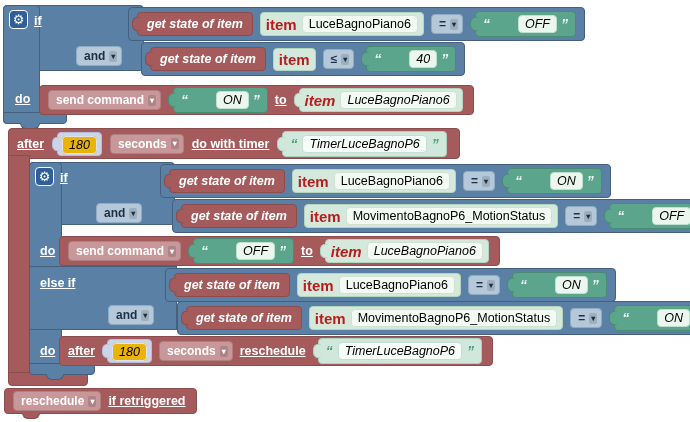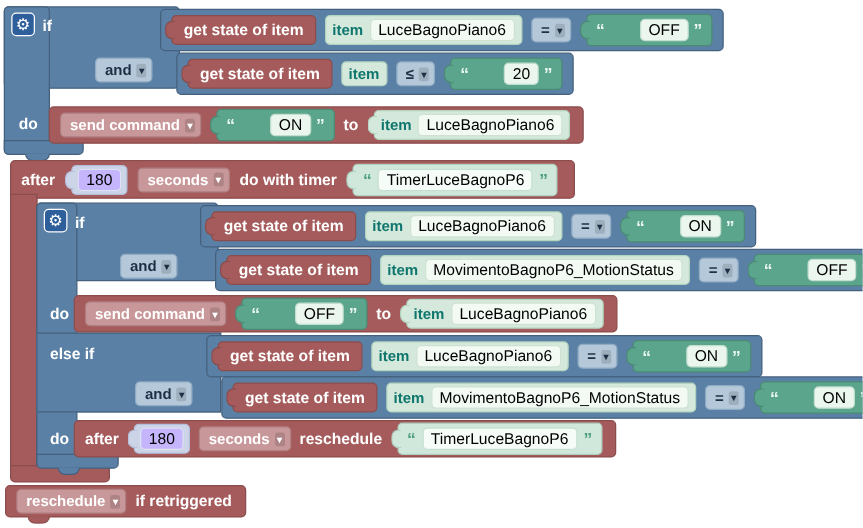--- a/index.html
+++ b/index.html
@@ -7,44 +7,44 @@
   #canvas {
     position: relative; width: 690px; height: 422px; background: #ffffff;
     font-family: "Liberation Sans", sans-serif; overflow: hidden;
   }
   .abs { position: absolute; }
   .blue-shape { background: #5b80a5; border: 1px solid #44607e; }
   .red-shape  { background: #a55b5b; border: 1px solid #8a4c4c; }
   .r4 { border-radius: 4px; }
   .rb4 { border-radius: 0 0 4px 4px; }
   .tab { border-top: none; border-radius: 0 0 7px 7px; }
-  .lbl { color: #fff; font-weight: bold; font-size: 12.5px; white-space: nowrap; }
+  .lbl { color: #fff; font-weight: bold; font-size: 12.5px; white-space: nowrap; text-decoration: underline; }
 
   .cmp {
     background: #5b80a5; border: 1px solid #44607e; border-radius: 4px;
     padding: 3px 8px 3px 3px; min-height: 30px;
     display: flex; align-items: center; gap: 7px; position: absolute;
   }
   .stmt {
     background: #a55b5b; border: 1px solid #8a4c4c; border-radius: 4px;
     padding: 0 10px 0 8px; height: 30px;
     display: flex; align-items: center; gap: 7px; position: absolute;
   }
   .gsb {
     position: relative; background: #a55b5b; border: 1px solid #8a4c4c; border-radius: 4px;
     color: #fff; font-weight: bold; font-size: 12.5px; padding: 4px 9px; white-space: nowrap;
     --pbg: #a55b5b; --pbd: #8a4c4c;
   }
   .mint {
     background: #d4e9db; border: 1px solid #b3d4bf; border-radius: 4px;
     display: flex; align-items: center; gap: 5px; padding: 2px 5px;
   }
-  .mint .tag { color: #0f766e; font-weight: bold; font-size: 12px; }
+  .mint .tag { color: #b91c1c; font-weight: bold; font-size: 15px; }
   .fld {
-    background: #c4b5fd; border: 1px solid #d6dee0; border-radius: 4px;
+    background: #eab308; border: 1px solid #d6dee0; border-radius: 4px;
     padding: 1px 6px; font-size: 12.5px; color: #000; white-space: nowrap;
   }
   .mint .fld { background: #f3faf4; border-color: #cfe2d2; }
   .gval {
     position: relative; background: #5ba58c; border: 1px solid #4b8a74; border-radius: 4px;
     display: flex; align-items: center; gap: 4px; padding: 3px 7px;
     --pbg: #5ba58c; --pbd: #4b8a74;
   }
   .gval .q { color: #eaf6f0; font-weight: bold; font-size: 14px; line-height: 10px; }
   .gval .fld { background: #eaf6ee; border-color: #c2decf; margin-left: 24px; }
@@ -54,21 +54,21 @@
     --pbg: #d0e8dc; --pbd: #aed0bf;
   }
   .sstr .q { color: #4f9e82; font-weight: bold; font-size: 14px; line-height: 10px; }
   .sstr .fld { background: #f6fcf8; border-color: #c6ded0; text-align: center; }
   .snum {
     position: relative; background: #ccd5e8; border: 1px solid #b4bfdb; border-radius: 4px;
     padding: 2px 4px; --pbg: #ccd5e8; --pbd: #b4bfdb;
   }
   .snum .fld { border-color: #dfe3ef; min-width: 32px; text-align: center; }
 
-  .plugged { margin-left: 5px; }
+  .plugged { margin-left: 5px; font-style: italic; }
   .plugged::before {
     content: ""; position: absolute; left: -6px; top: 50%; transform: translateY(-50%);
     width: 7px; height: 13px; background: var(--pbg);
     border: 1px solid var(--pbd); border-right: none; border-radius: 6px 0 0 6px;
   }
 
   .dd {
     display: inline-flex; align-items: center; gap: 4px; border-radius: 4px;
     padding: 2px 4px 2px 7px; font-size: 12px; white-space: nowrap; cursor: default;
   }
@@ -126,21 +126,21 @@
     <span class="gsb plugged">get state of item</span>
     <span class="mint">
       <span class="tag">item</span>
     </span>
     <span class="dd dd-blue">
       <span>≤</span>
       <span class="arr">▾</span>
     </span>
     <span class="gval plugged">
       <span class="q">“</span>
-      <span class="fld">20</span>
+      <span class="fld">40</span>
       <span class="q">”</span>
     </span>
   </div>
 
   <div class="abs lbl" style="left:15px;top:92px;">do</div>
   <div class="stmt" style="left:39px;top:85px;">
     <span class="dd dd-red">
       <span>send command</span>
       <span class="arr">▾</span>
     </span>

